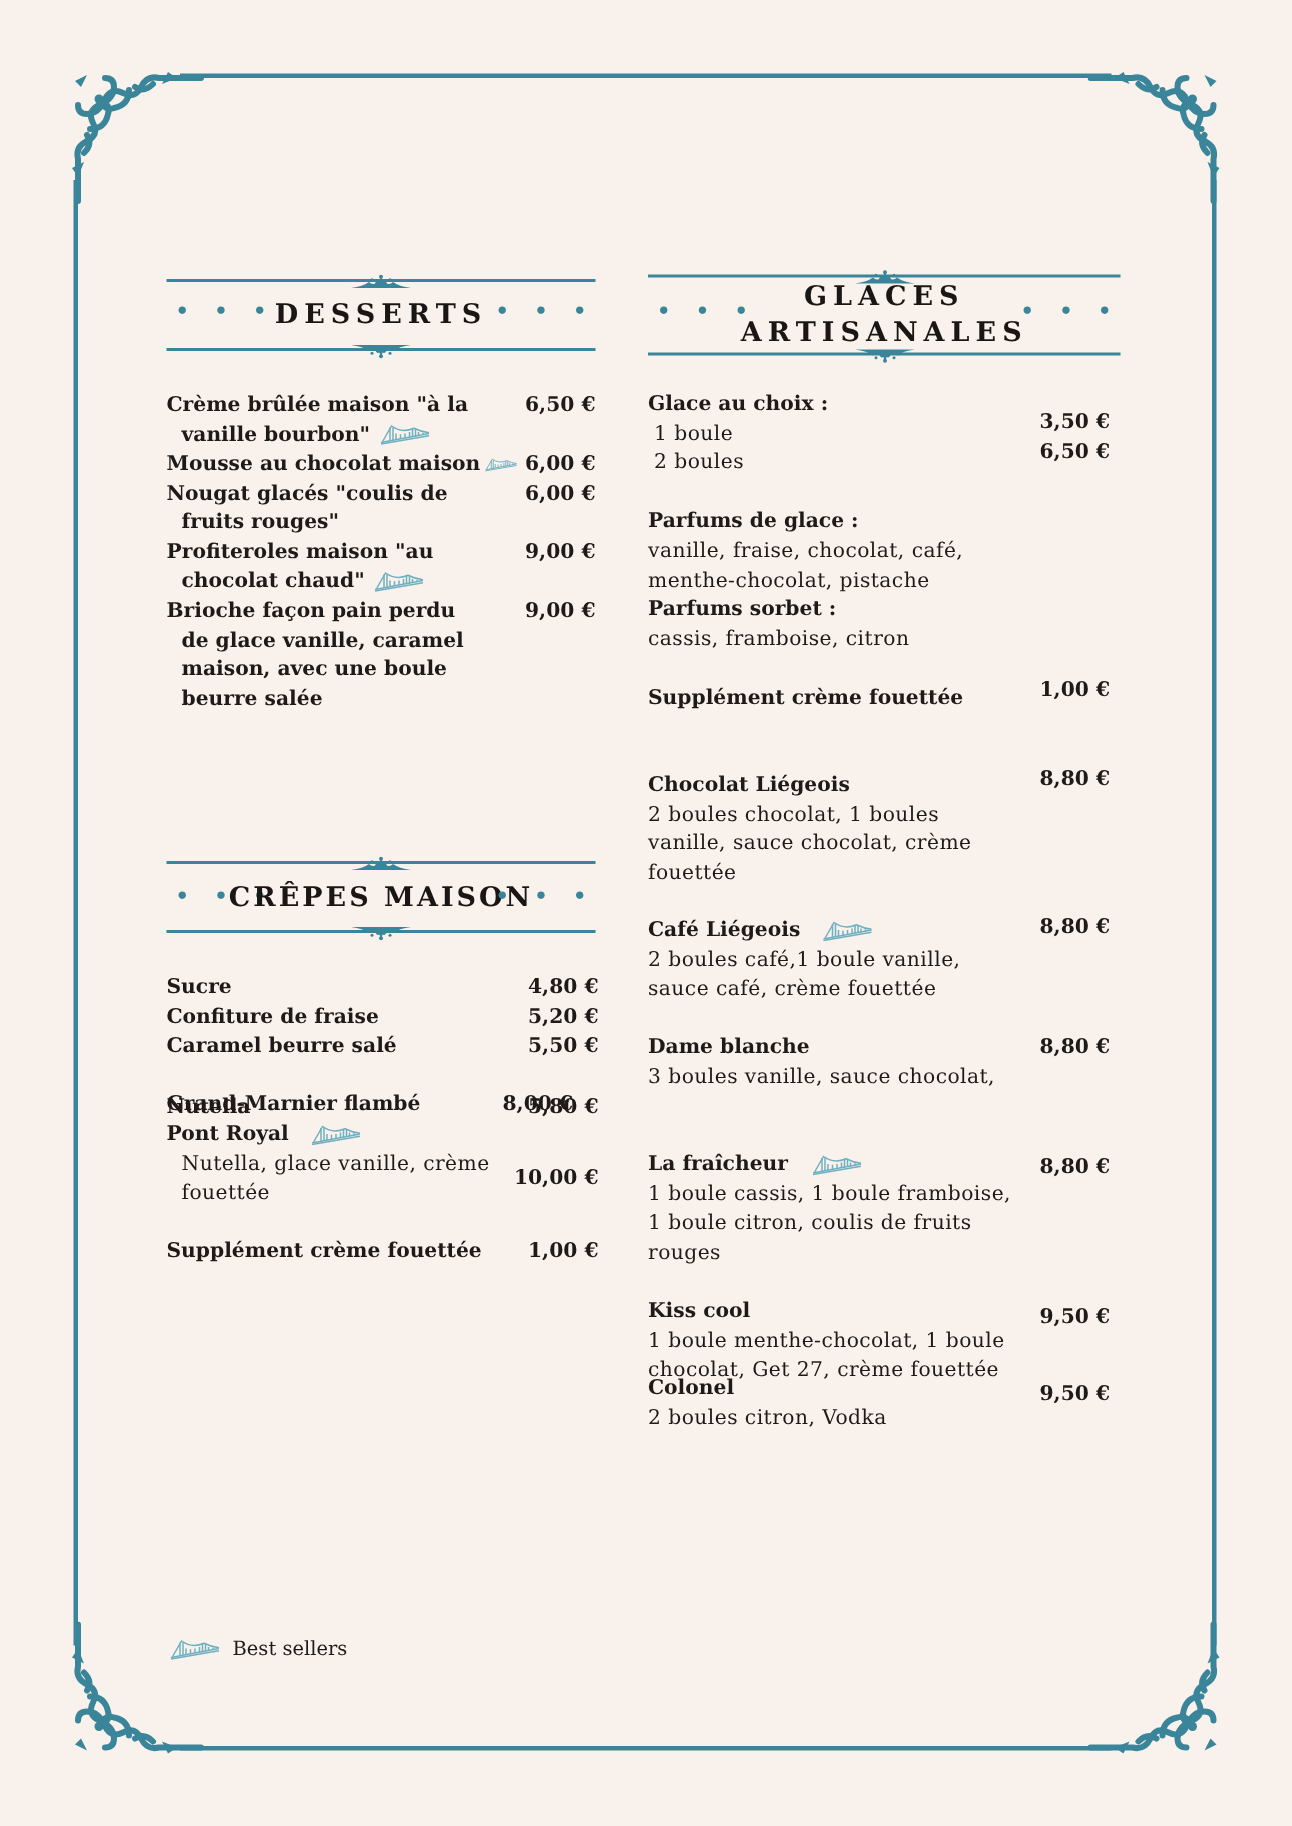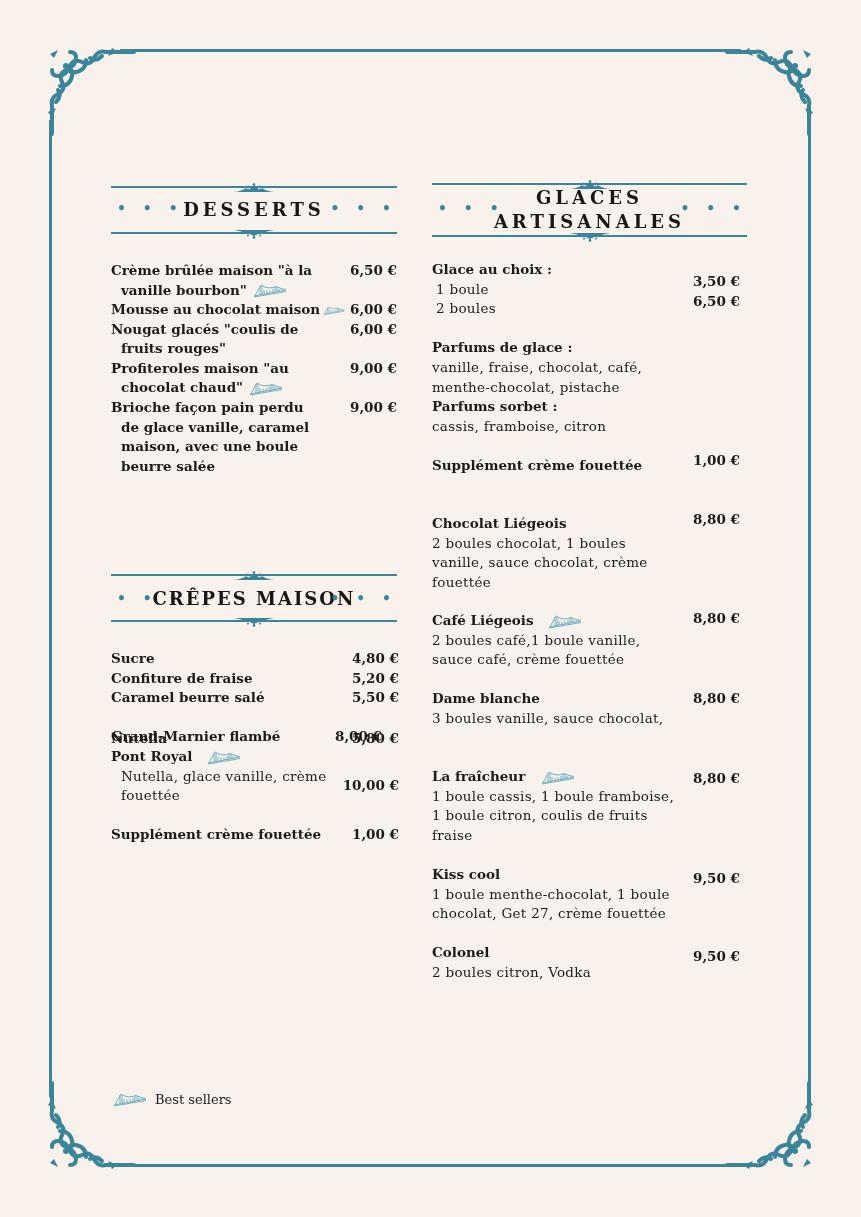--- a/index.html
+++ b/index.html
@@ -275,32 +275,32 @@
     <div class="desc">3 boules vanille, sauce chocolat,</div>
     <div class="item-price" style="top:0; right:4px;">8,80 €</div>
   </div>
 
   <div class="item" style="top:507px; left:0; width:312px;">
     <div class="item-name"><span>La fraîcheur</span><span class="bridge-icon" style="margin-left:16px;"><svg>
             <use href="#bridge"></use>
           </svg></span></div>
     <div class="desc">1 boule cassis, 1 boule framboise,</div>
     <div class="desc">1 boule citron, coulis de fruits</div>
-    <div class="desc">fraise</div>
+    <div class="desc">rouges</div>
     <div class="item-price" style="top:2px; right:4px;">8,80 €</div>
   </div>
 
   <div class="item" style="top:605px; left:0; width:312px;">
     <div class="item-name">Kiss cool</div>
     <div class="desc">1 boule menthe-chocolat, 1 boule</div>
     <div class="desc">chocolat, Get 27, crème fouettée</div>
     <div class="item-price" style="top:4px; right:4px;">9,50 €</div>
   </div>
 
-  <div class="item" style="top:683px; left:0; width:312px;">
+  <div class="item" style="top:656px; left:0; width:312px;">
     <div class="item-name">Colonel</div>
     <div class="desc">2 boules citron, Vodka</div>
     <div class="item-price" style="top:4px; right:4px;">9,50 €</div>
   </div>
 </div>
 
 <div class="legend">
   <span class="bridge-icon"><svg>
         <use href="#bridge"></use>
       </svg></span>

